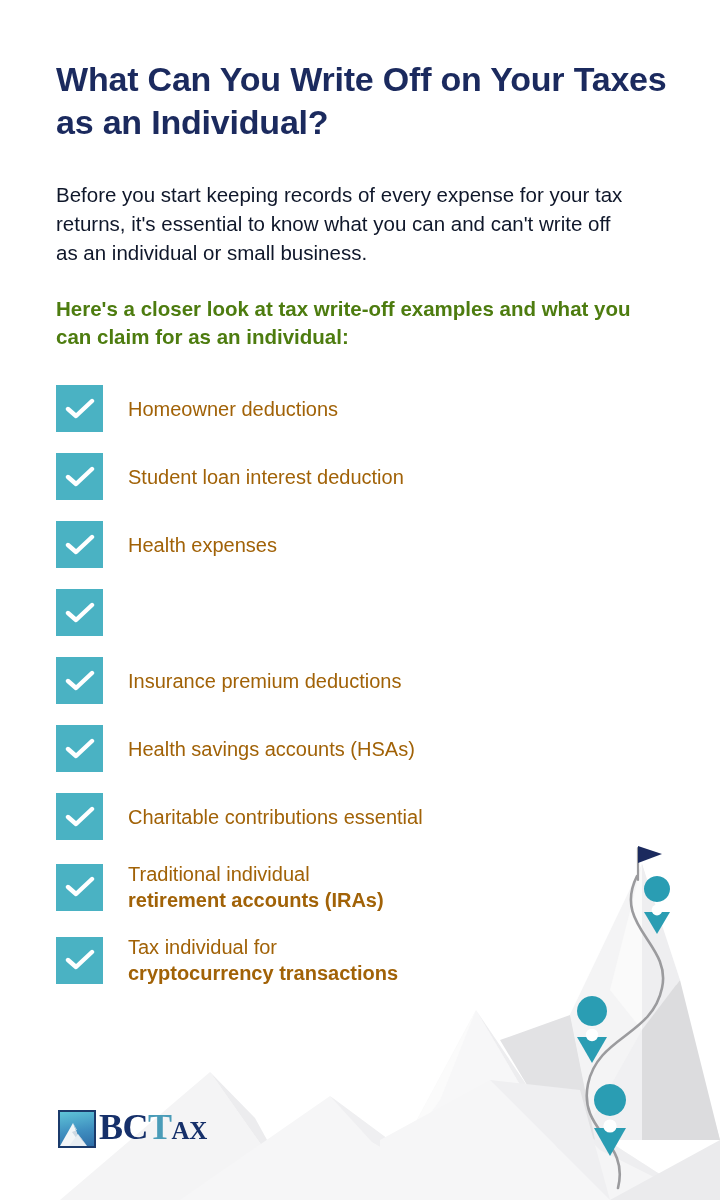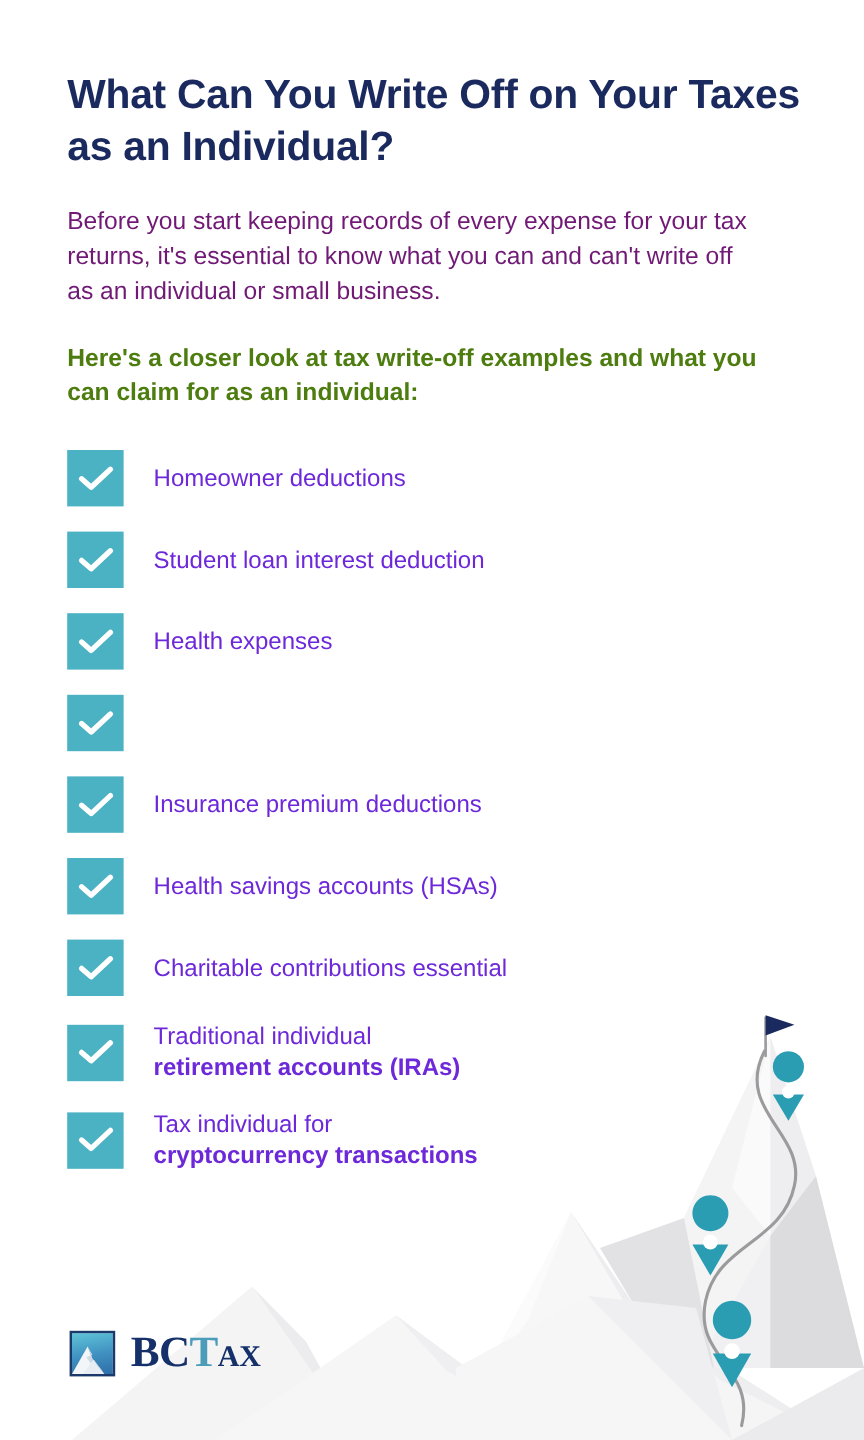--- a/index.html
+++ b/index.html
@@ -51,25 +51,25 @@
     color: #1b2a5e;
     font-size: 34px;
     font-weight: bold;
     line-height: 43px;
     letter-spacing: -0.2px;
     padding-top: 58px;
     width: 615px;
   }
 
   .intro {
-    color: #701a75;
+    color: #0f172a;
     font-size: 20.5px;
     line-height: 29px;
     width: 580px;
-    margin-top: 26px;
+    margin-top: 36px;
   }
 
   .subhead {
     color: #4d7c0f;
     font-size: 20.5px;
     font-weight: bold;
     line-height: 28px;
     width: 580px;
     margin-top: 28px;
   }
@@ -93,21 +93,21 @@
     height: 47px;
     background: #4ab2c3;
     display: flex;
     align-items: center;
     justify-content: center;
   }
 
   .checkbox svg { display: block; }
 
   .check-label {
-    color: #6d28d9;
+    color: #a16207;
     font-size: 20px;
     line-height: 26px;
     margin-left: 25px;
   }
   .check-label .l2 { display: block; font-weight: bold; }
 
   
   .logo {
     position: absolute;
     left: 58px;
@@ -122,21 +122,21 @@
     border: 2px solid #1b3a6b;
     background: linear-gradient(170deg, #5fc4d8 0%, #3f8fc0 55%, #2f6ea8 100%);
     position: relative;
     overflow: hidden;
     flex: 0 0 auto;
   }
   .logo-mark svg { display: block; }
 
   .logo-word {
     position: relative;
-    margin-left: 13px;
+    margin-left: 3px;
     padding-bottom: 4px;
   }
   .logo-text {
     font-family: "Liberation Serif", serif;
     font-weight: bold;
     color: #16306a;
     font-size: 36px;
     line-height: 34px;
     letter-spacing: -0.5px;
     white-space: nowrap;

